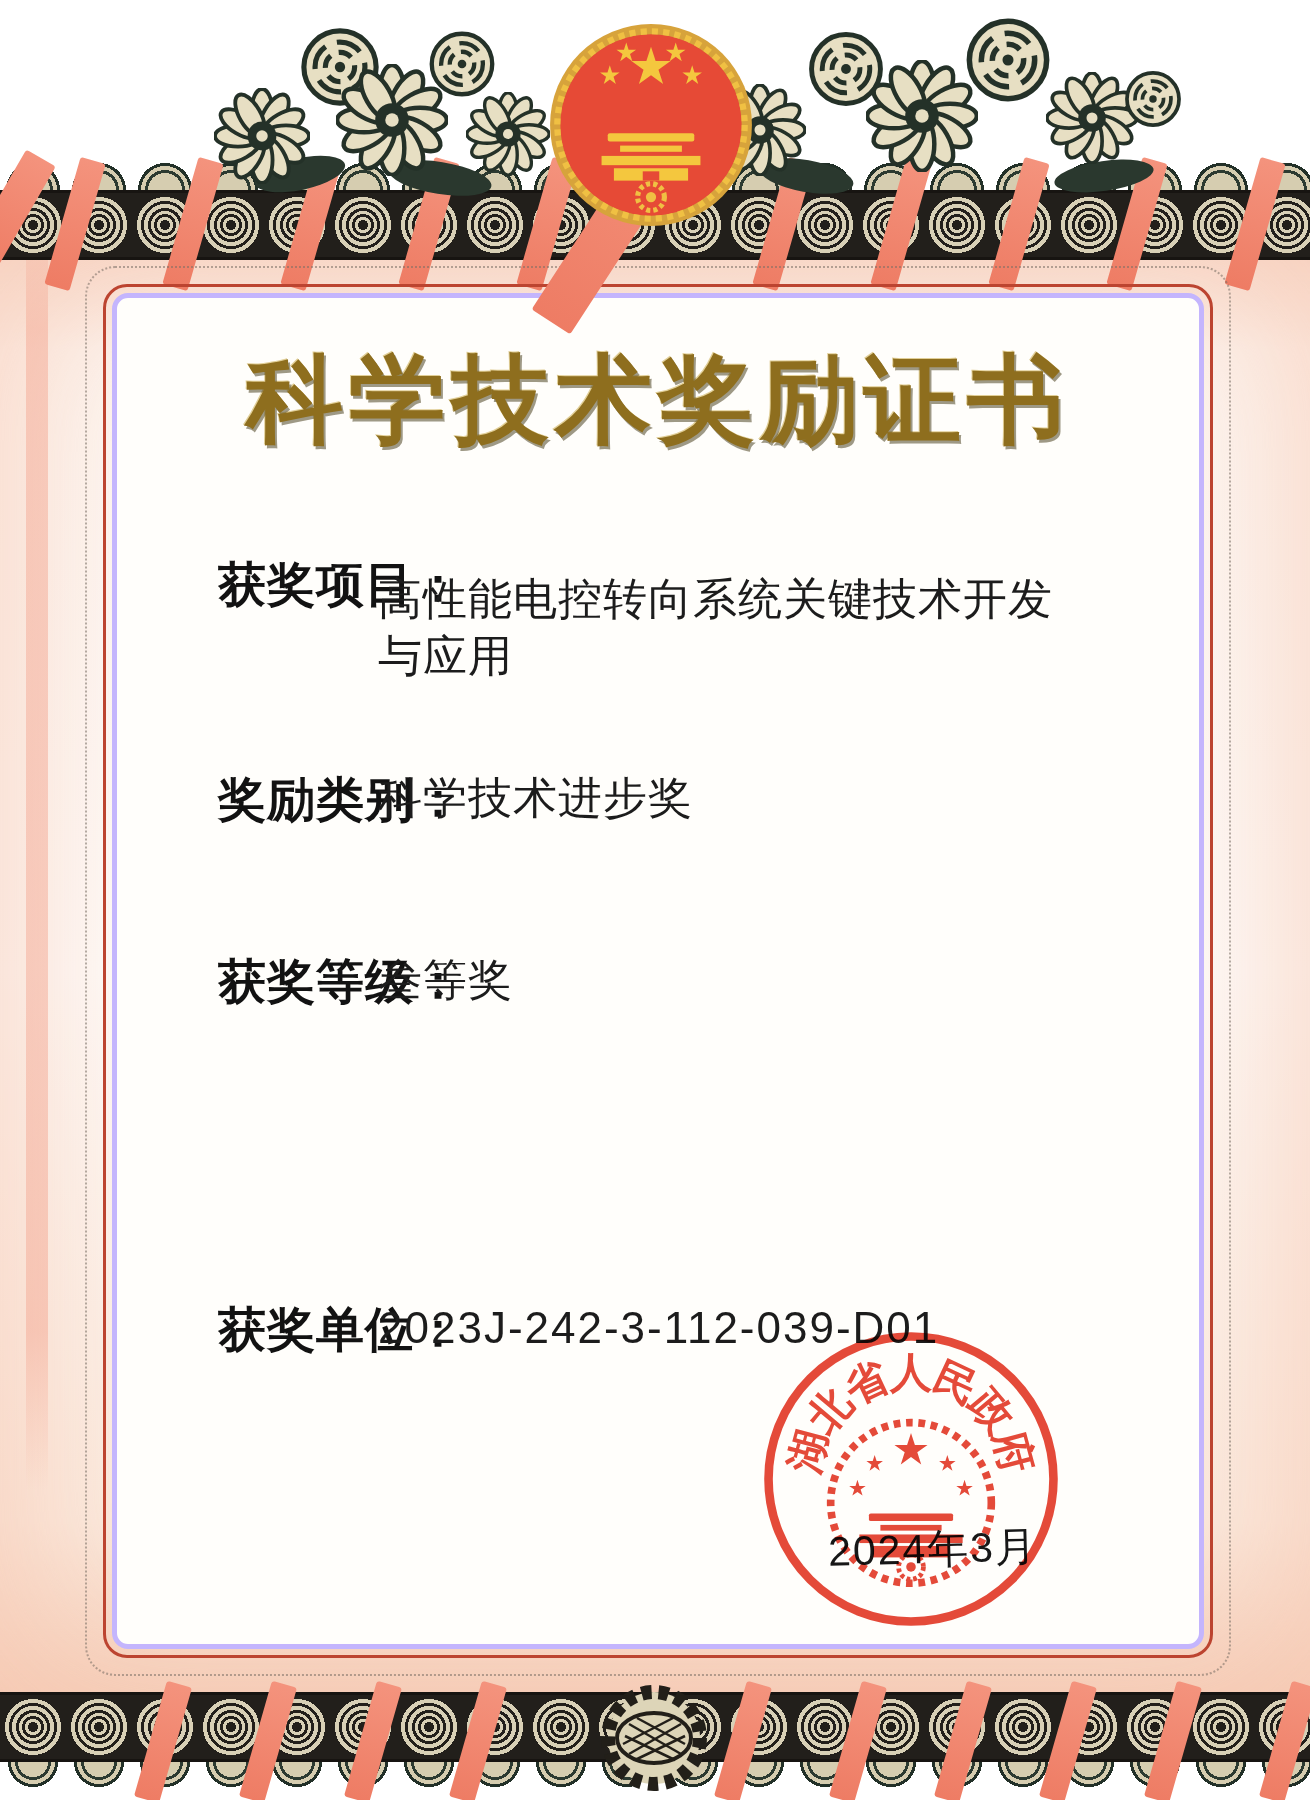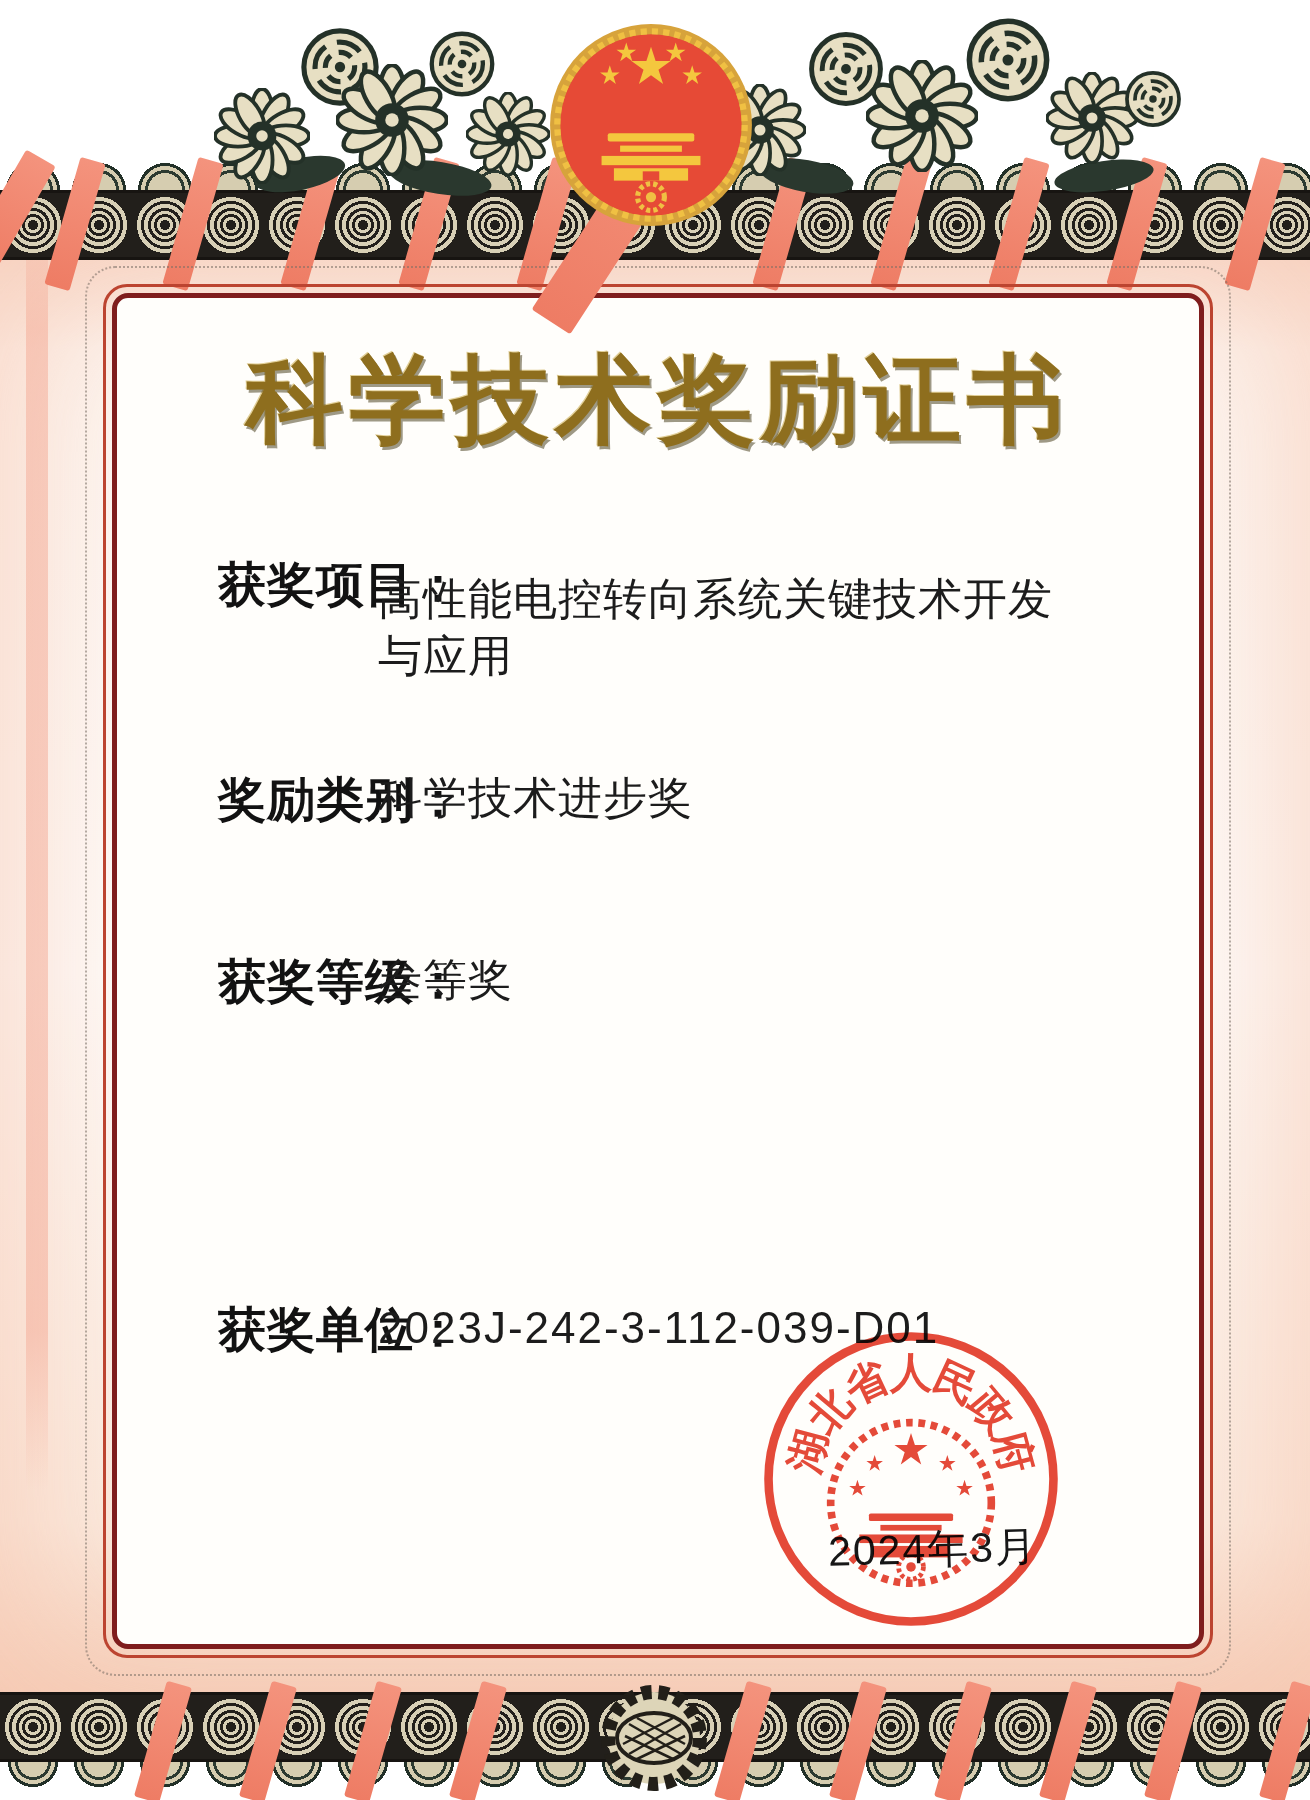--- a/index.html
+++ b/index.html
@@ -47,21 +47,21 @@
   .rb--b{top:1682px;height:120px;z-index:3;}
   .rb--wide{width:46px;height:250px;transform:rotate(33deg);z-index:4;}
   .rb--corner{width:34px;height:120px;transform:rotate(30deg);}
   
   .flowers{position:absolute;left:0;top:6px;width:1310px;height:210px;z-index:3;}
   .emblem{position:absolute;left:548px;top:20px;width:206px;height:210px;z-index:5;}
   .sunflower{position:absolute;left:583px;top:1678px;width:142px;height:120px;z-index:4;}
   
   .frame{
     position:absolute;left:112px;top:293px;width:1082px;height:1346px;z-index:2;
-    background:#fffefb;border:5px solid #7f1d1d;border-radius:16px;
+    background:#fffefb;border:5px solid #c4b5fd;border-radius:16px;
   }
   .frame::before{
     content:"";position:absolute;inset:-14px;border:3px solid #bc4430;border-radius:24px;pointer-events:none;
   }
   .frame::after{
     content:"";position:absolute;inset:-32px;border:2px dotted rgba(120,110,100,.55);border-radius:30px;pointer-events:none;
   }
   .title{
     position:absolute;top:38px;left:0;right:0;text-align:center;
     font-family:"DejaVu Serif",serif;font-size:97px;font-weight:700;letter-spacing:6px;

